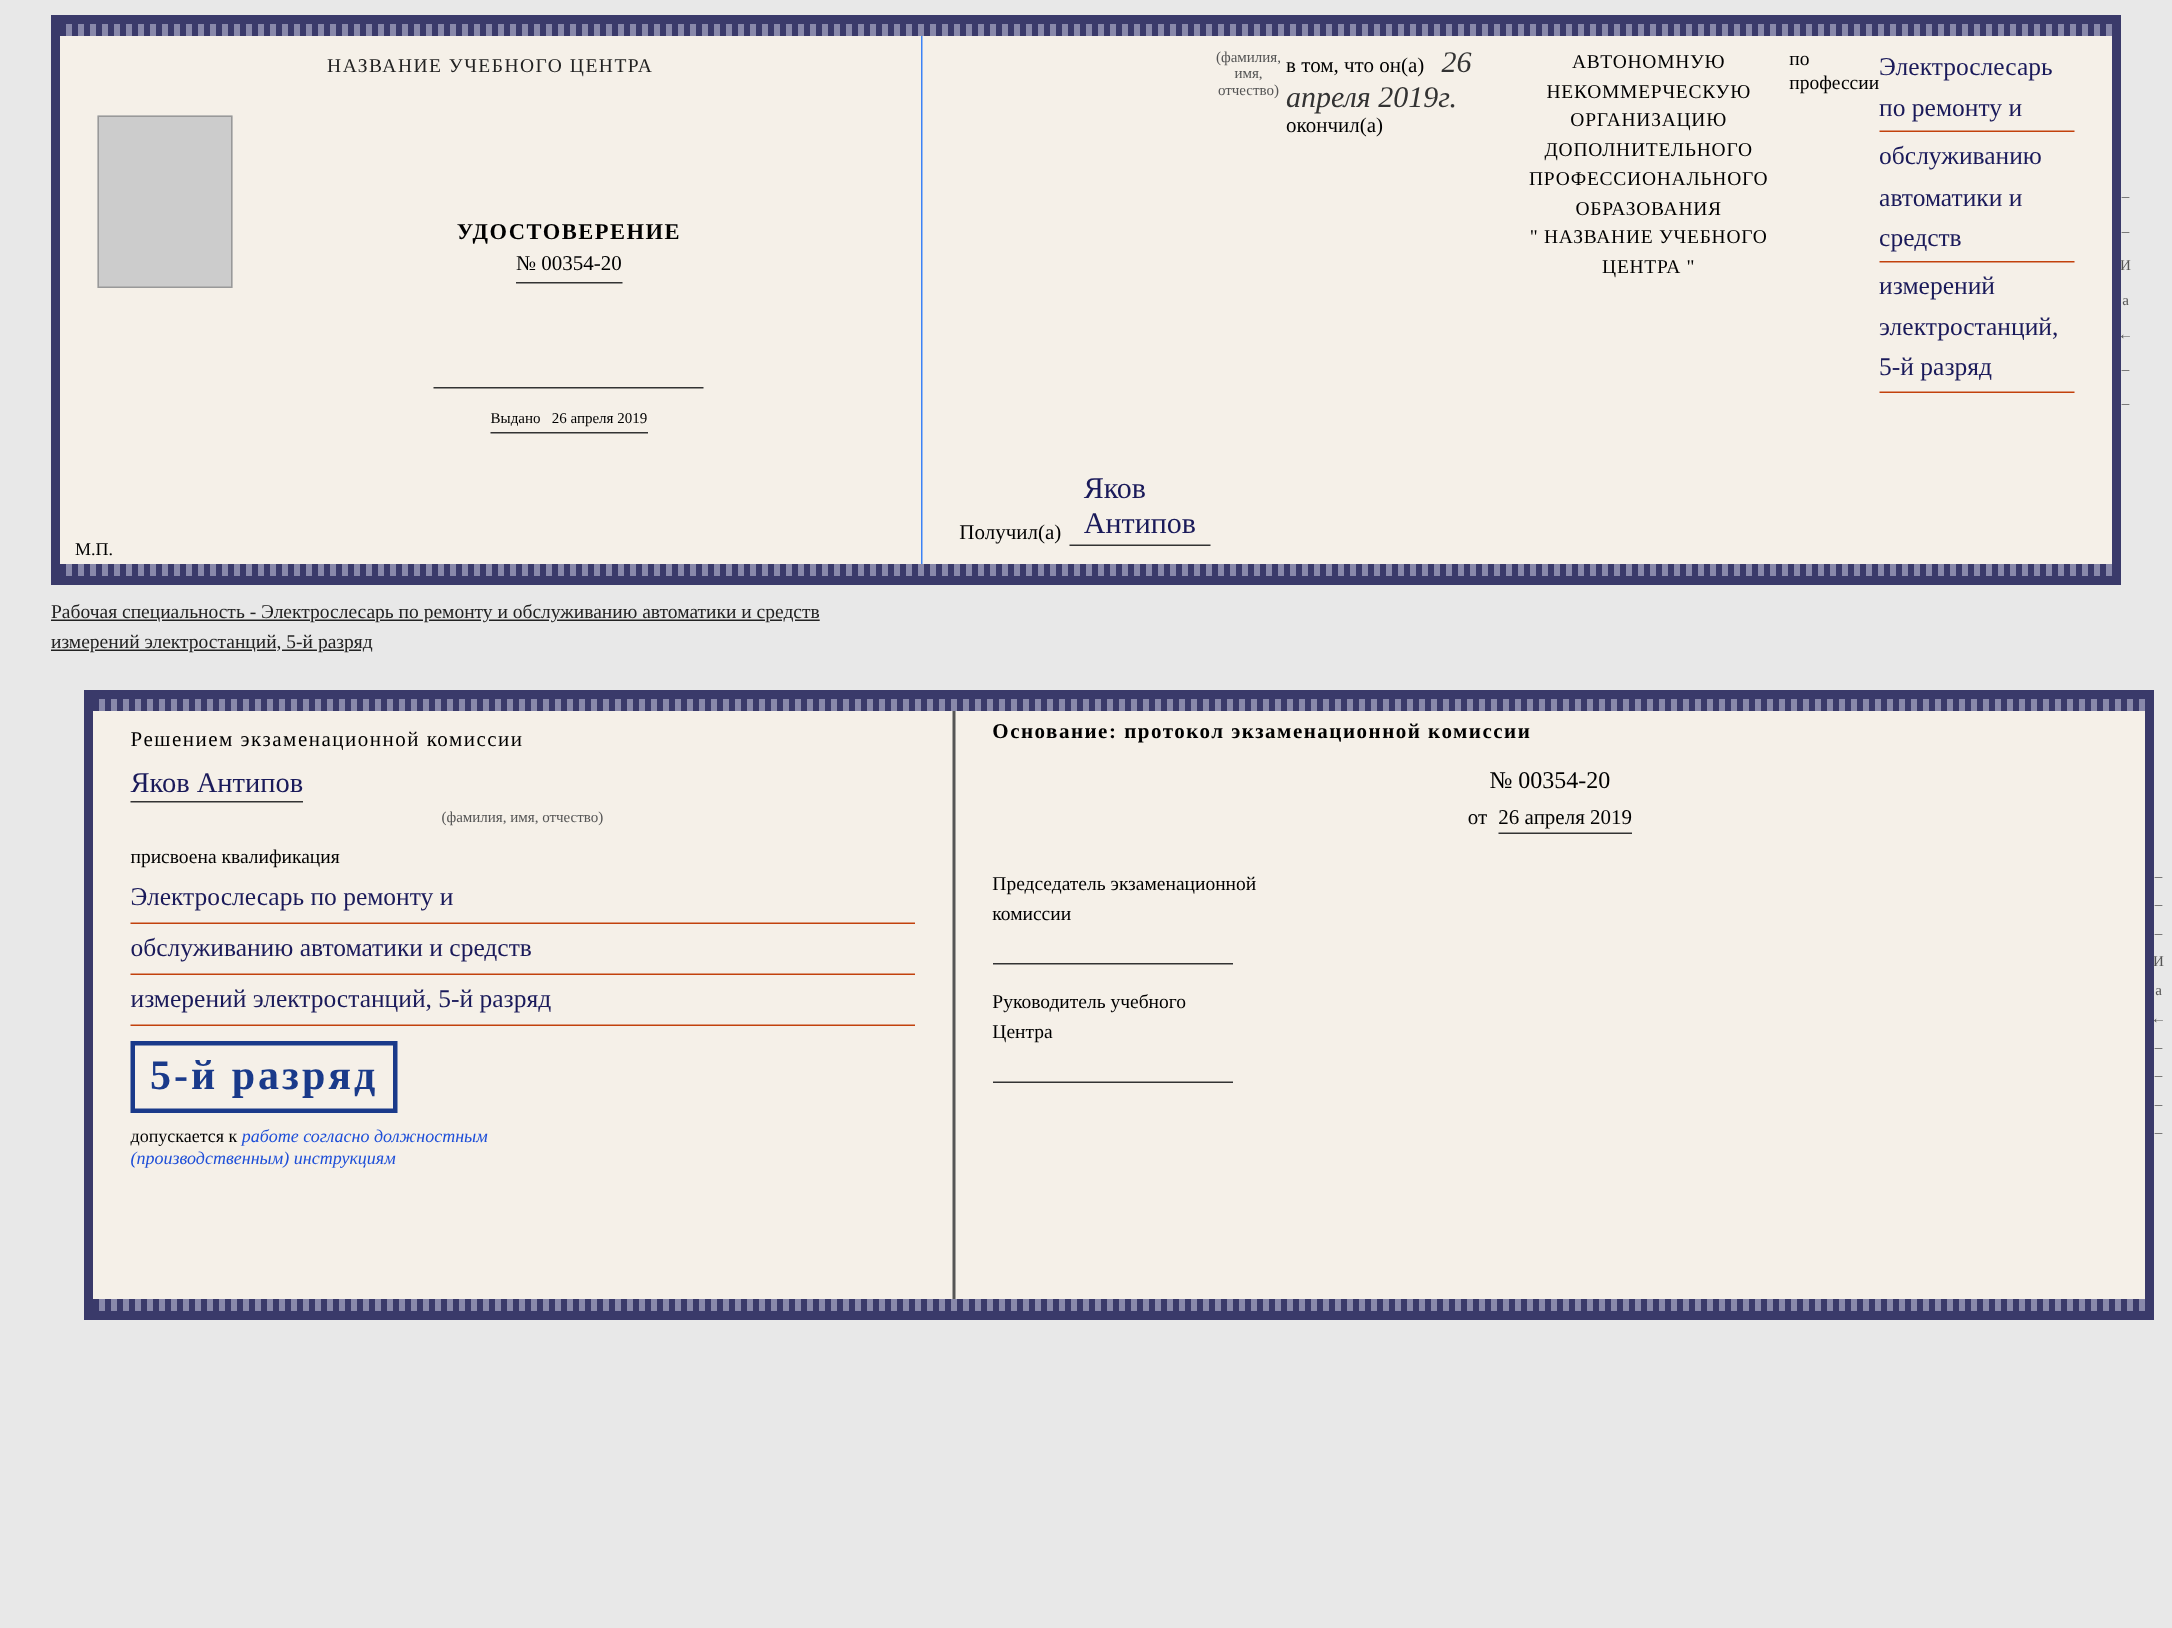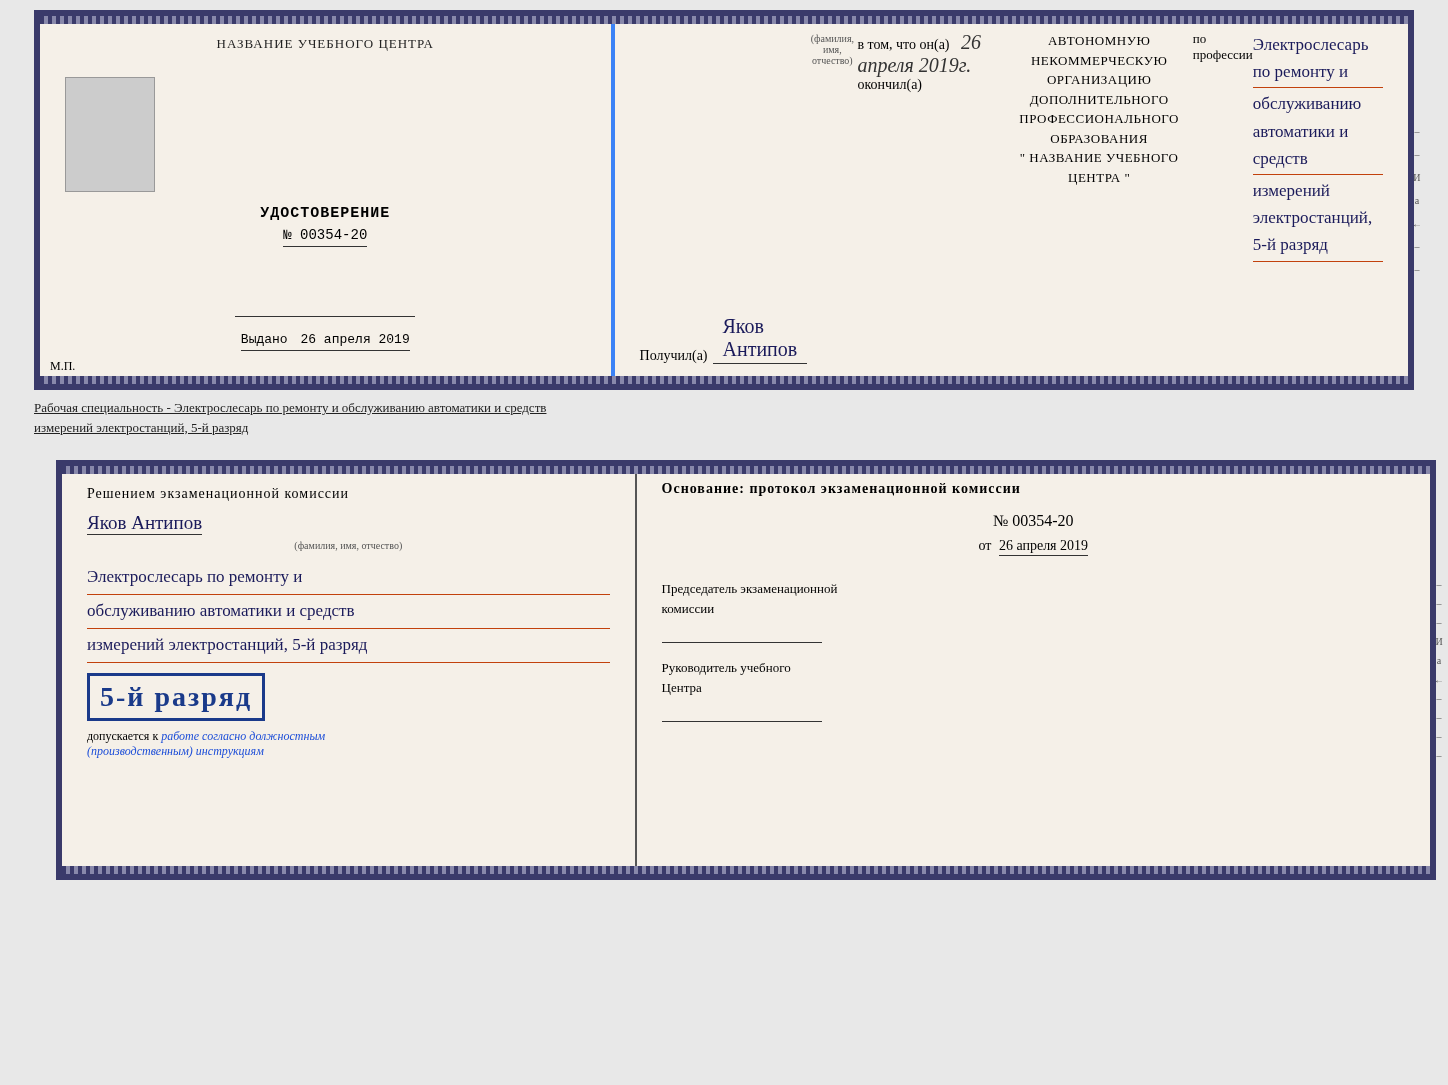--- a/index.html
+++ b/index.html
@@ -20,21 +20,21 @@
       background: #f5f0e8;
       border: 6px solid #3a3a6a;
       display: flex;
       position: relative;
       margin-bottom: 8px;
       min-height: 380px;
     }
 
     .diploma-left {
       width: 42%;
-      border-right: 4px solid #3b82f6;
+      border-right: 1px solid #3b82f6;
       padding: 20px 25px;
       display: flex;
       flex-direction: column;
       align-items: center;
       justify-content: flex-start;
     }
 
     .diploma-right {
       width: 58%;
       padding: 15px 25px;
@@ -47,24 +47,23 @@
       font-size: 13px;
       letter-spacing: 1px;
       text-align: center;
       text-transform: uppercase;
       margin-bottom: 20px;
       color: #222;
     }
 
     .diploma-left-content {
       display: flex;
-      flex-direction: column;
+      flex-direction: row;
       width: 100%;
       flex: 1;
-      font-family: Liberation Mono, monospace;
     }
 
     .diploma-photo-placeholder {
       width: 90px;
       height: 115px;
       background: #ccc;
       border: 1px solid #999;
       flex-shrink: 0;
       margin-right: 15px;
       margin-top: 5px;
@@ -89,21 +88,21 @@
 
     .udostoverenie-number {
       font-size: 14px;
       text-align: center;
       border-bottom: 1px solid #333;
       padding-bottom: 3px;
       margin-bottom: 30px;
     }
 
     .vydano-line {
-      font-size: 13px;
+      font-size: 10px;
       border-bottom: 1px solid #333;
       padding-bottom: 3px;
       text-align: right;
     }
 
     .mp-label {
       font-size: 12px;
       position: absolute;
       bottom: 10px;
       left: 10px;
@@ -413,20 +412,21 @@
 
   <div class="bottom-left">
     <div class="resheniem-title">
       <span>Решением экзаменационной комиссии</span>
     </div>
     <div>
       <span class="komissia-name-hand">Яков Антипов</span>
     </div>
     <div class="small-label">(фамилия, имя, отчество)</div>
 
+    <div class="prisvoena-kval">присвоена квалификация</div>
 
     <div class="qualification-hand">
       <span class="underline-hand">Электрослесарь по ремонту и</span>
       <span class="underline-hand">обслуживанию автоматики и средств</span>
       <span class="underline-hand">измерений электростанций, 5-й разряд</span>
     </div>
 
     <div class="razryad-badge">5-й разряд</div>
 
     <div class="dopuskaetsya">

